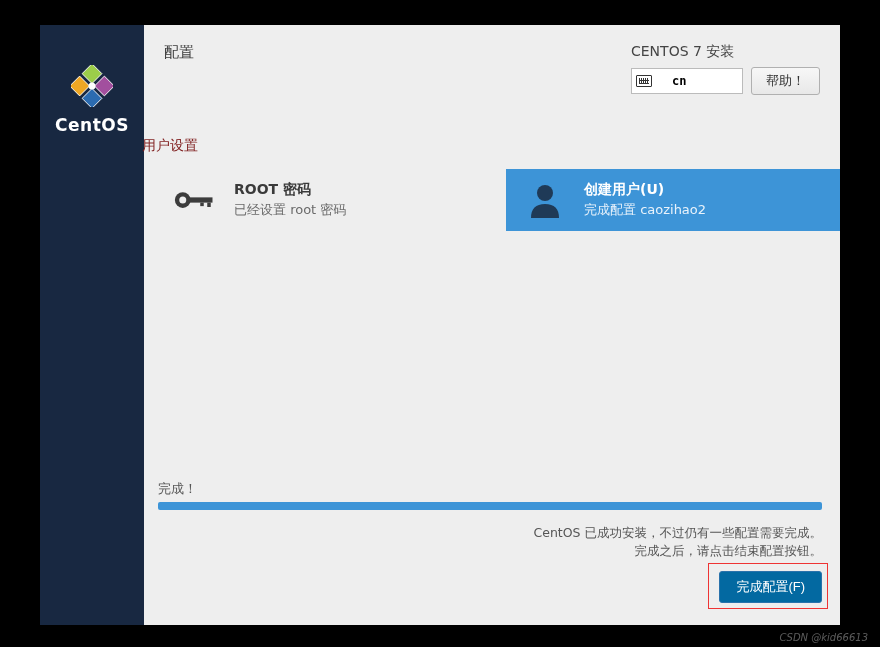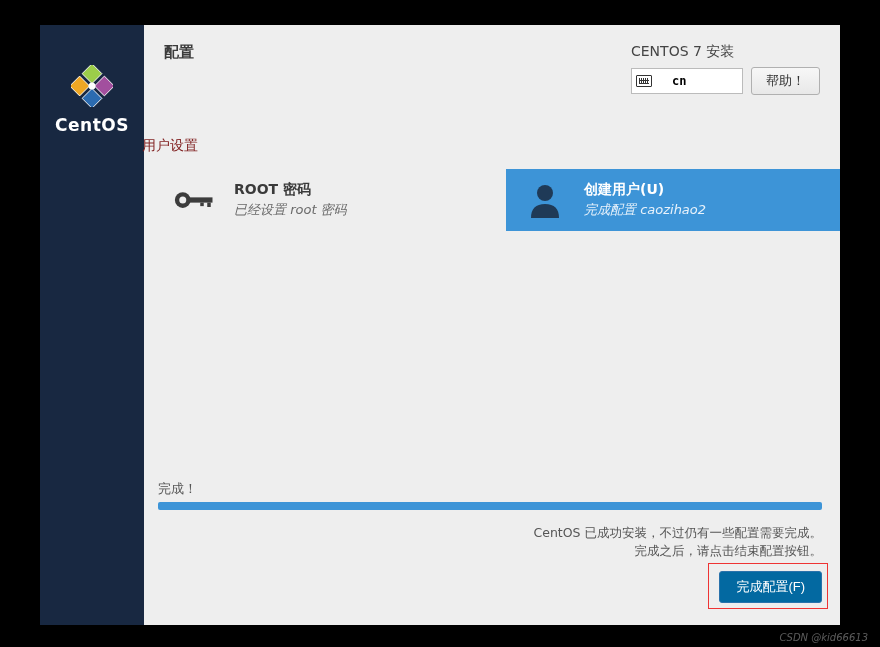--- a/index.html
+++ b/index.html
@@ -34,21 +34,21 @@
       flex: 1;
       display: flex;
       flex-direction: column;
       position: relative;
     }
     .header {
       display: flex;
       justify-content: space-between;
       padding: 18px 20px 0 20px;
     }
-    .header-left { font-size: 15px; font-weight: bold; color: #3b3b3b; }
+    .header-left { font-size: 15px; font-weight: normal; color: #3b3b3b; }
     .header-right { text-align: right; }
     .install-title { font-size: 14px; color: #444; margin-bottom: 6px; text-align: left; }
     .lang-row { display: flex; gap: 8px; align-items: center; }
     .lang-box {
       background: #fff;
       border: 1px solid #bbb;
       width: 112px;
       height: 26px;
       display: flex;
       align-items: center;
@@ -90,21 +90,21 @@
     }
     .card.root { margin-left: 12px; }
     .card.user {
       background: #3d94d7;
       color: #fff;
       margin-left: 10px;
       width: 334px;
     }
     .card-icon { width: 42px; height: 42px; display: flex; align-items: center; justify-content: center; }
     .card-text .title { font-size: 14px; font-weight: bold; color: #3a3a3a; }
-    .card-text .subtitle { font-size: 13px; font-style: italic; color: #6a6a6a; margin-top: 2px; }
+    .card-text .subtitle { font-size: 13px; color: #6a6a6a; margin-top: 2px; }
     .card.user .title { color: #fff; }
     .card.user .subtitle { color: #e8f2fb; }
     .bottom {
       position: absolute;
       bottom: 22px;
       left: 0;
       right: 0;
       padding: 0 18px;
     }
     .progress-label {

